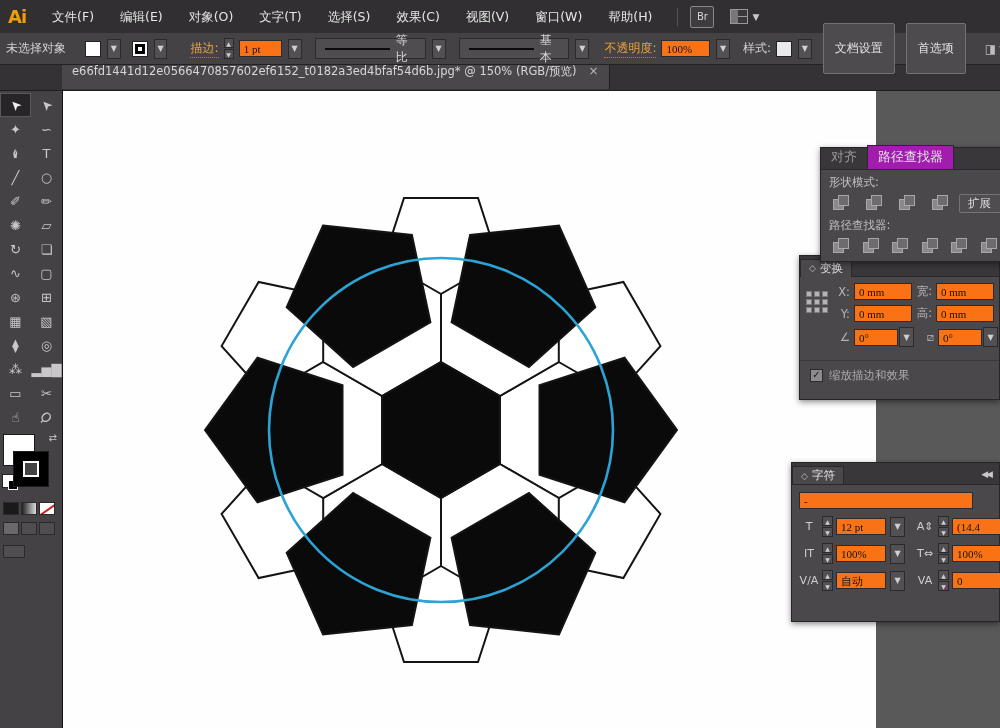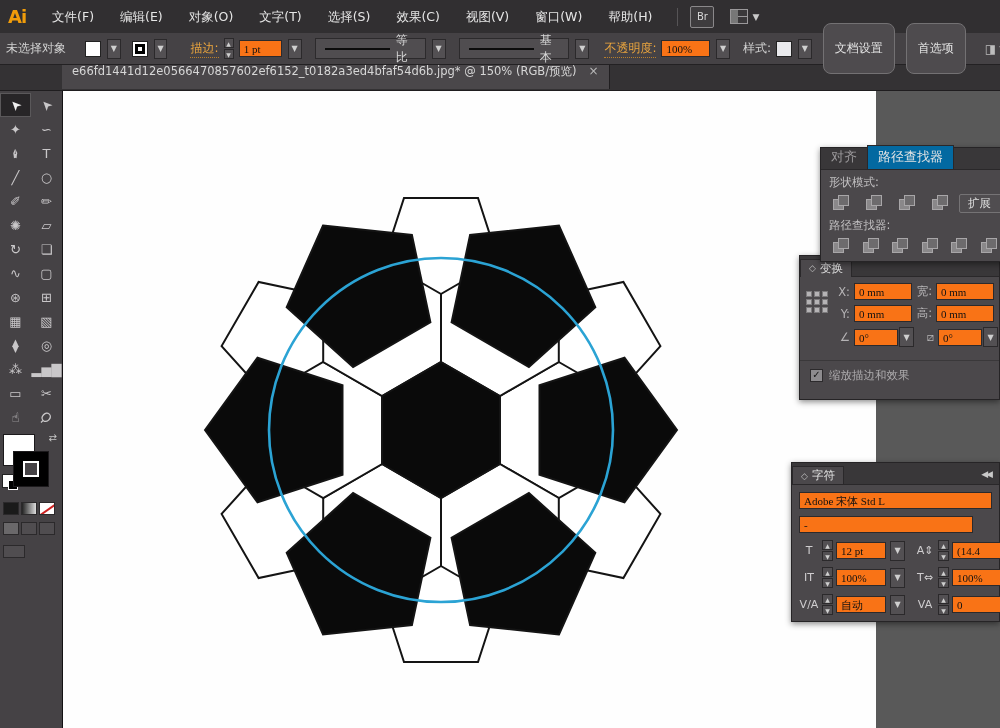--- a/index.html
+++ b/index.html
@@ -34,21 +34,21 @@
   .dd{width:13px;height:18px;display:flex;align-items:center;justify-content:center;
     font-size:8px;color:#cfcfcf;background:#535053;border:1px solid #2b292b;margin-left:1px}
   .stepper{display:flex;flex-direction:column;width:11px;gap:1px}
   .stepper i{height:8px;background:#535053;border:1px solid #2b292b;color:#cfcfcf;font-size:6px;
     font-style:normal;display:flex;align-items:center;justify-content:center}
   .field{background:#f97316;color:#121212;border:1px solid #2c2a2c;height:17px;line-height:17px;
     padding:0 4px;font-size:11px;font-family:Liberation Serif, serif;box-sizing:border-box}
   .combo{display:flex;align-items:center;border:1px solid #2c2a2c;background:#504d50;height:19px;padding:0 3px}
   .combo .linepreview{width:72px;height:2px;background:#0c0c0c;margin:0 6px}
   .combo .combo-label{color:#d8d8d8;font-size:12px;margin-right:4px}
-  .cb-btn{background:#4e4b4e;border:1px solid #737173;border-radius:8px;color:#e2e2e2;
+  .cb-btn{background:#4e4b4e;border:1px solid #737173;border-radius:2px;color:#e2e2e2;
     padding:16px 11px;font-size:12px;margin-left:6px;white-space:nowrap}
   .cb-endico{display:flex;align-items:center;gap:3px;margin-left:14px;color:#bdbdbd;font-size:12px}
   
   .tabbar{position:absolute;left:0;top:64px;width:1000px;height:26px;background:#343234;z-index:35;
     border-bottom:1px solid #1f1d1f}
   .doc-tab{position:absolute;left:62px;top:0;height:25px;background:#4a474a;border-right:1px solid #201e20;
     display:flex;align-items:flex-start;gap:10px;padding:0 10px;color:#d6d6d6;font-size:11.5px;white-space:nowrap}
   .tab-close{color:#b9b9b9;font-size:12px;padding-left:2px}
   
   .toolbar{position:absolute;left:0;top:90px;width:62px;height:638px;background:#454245;z-index:30;
@@ -76,21 +76,21 @@
   
   .canvas{position:absolute;left:62px;top:90px;width:814px;height:638px;background:#fefefe;
     border-left:1px solid #d8d6d8;box-sizing:border-box;z-index:1}
   .pasteboard{position:absolute;left:876px;top:90px;width:124px;height:638px;background:#595959;z-index:2}
   #artwork{position:absolute;left:62px;top:90px;z-index:3}
   
   .panel{position:absolute;background:#4b484b;border:1px solid #262426;box-shadow:0 2px 6px rgba(0,0,0,.45);
     box-sizing:border-box}
   .ptabs{height:21px;background:#393739;display:flex;align-items:flex-end;border-bottom:1px solid #2a282a}
   .ptab{padding:2px 10px 3px;font-size:13px;color:#9b999b}
-  .ptab.active{background:#0369a1;color:#e4e4e4;border:1px solid #2a282a;border-bottom:none}
+  .ptab.active{background:#a21caf;color:#e4e4e4;border:1px solid #2a282a;border-bottom:none}
   .plabel{color:#c2c0c2;font-size:11.5px;padding:5px 8px 2px}
   .pf-row{display:flex;align-items:center;gap:13px;padding:2px 10px;position:relative}
   .pf-btn{width:20px;height:17px;position:relative}
   .pf-a{position:absolute;left:2px;top:5px;width:9px;height:9px;background:#8a888a;border:1px solid #a8a6a8}
   .pf-b{position:absolute;left:7px;top:1px;width:9px;height:9px;background:#6d6b6d;border:1px solid #a8a6a8}
   .expand-btn{position:absolute;left:138px;top:2px;width:72px;height:19px;background:#504d50;
     border:1px solid #757375;border-radius:2px;color:#dedede;font-size:11.5px;text-align:left;padding:0 8px}
   
   .tp-head{height:20px;background:#393739;display:flex;align-items:center;border-bottom:1px solid #2a282a}
   .tp-tab{background:#4b484b;border:1px solid #2a282a;border-bottom:none;height:17px;margin-top:3px;
@@ -427,21 +427,20 @@
 
 <div class="panel" style="left:791px;top:462px;width:209px;height:160px;z-index:25">
   <div class="ch-head">
     <span class="tp-tab">
       <span class="diamond">◇</span>
       <span>字符</span>
     </span>
     <span class="collapse">◀◀</span>
   </div>
   <div class="ch-body">
-    <div class="field ch-field">Adobe 宋体 Std L</div>
     <div class="field ch-field" style="width:90%">-</div>
     <div class="ch-grid">
       <div class="ch-cell">
         <span class="ch-ico">T</span>
         <span class="stepper">
             <i>▲</i>
             <i>▼</i>
           </span>
         <span class="field">12 pt</span>
         <span class="dd">▼</span>

